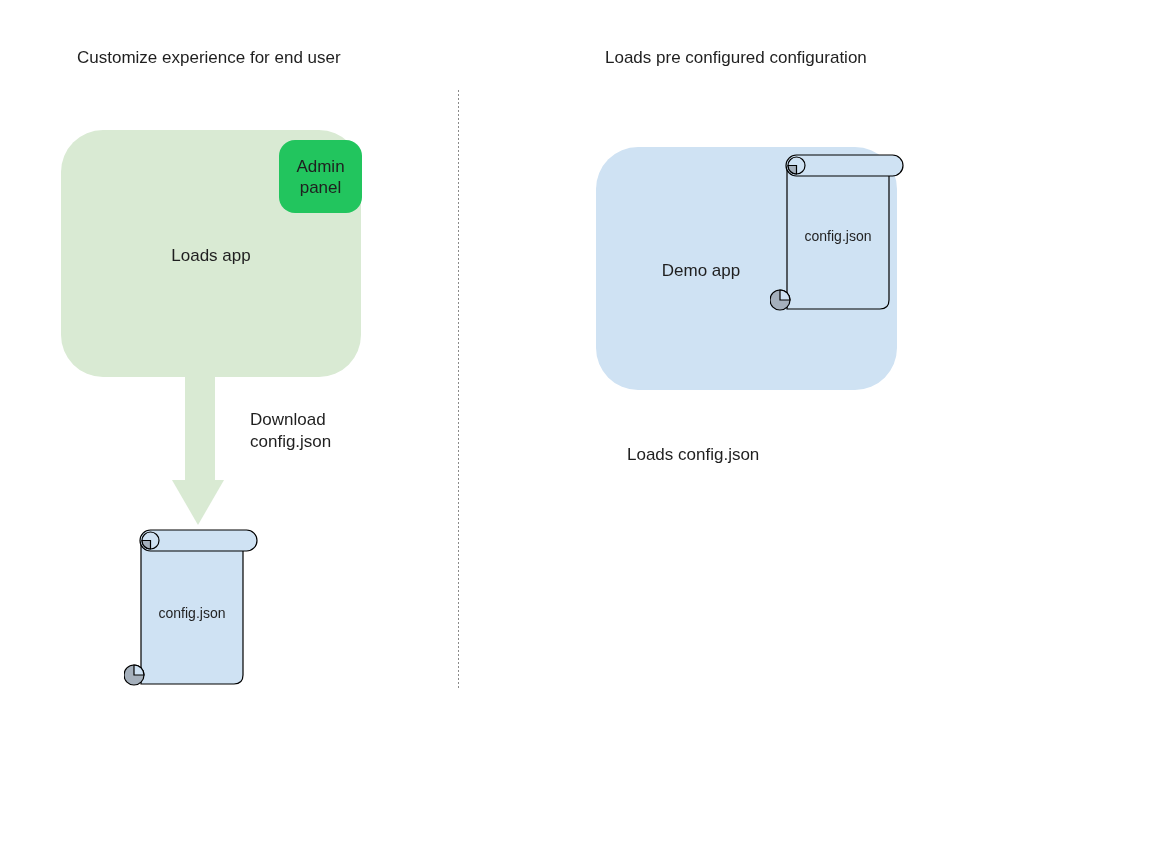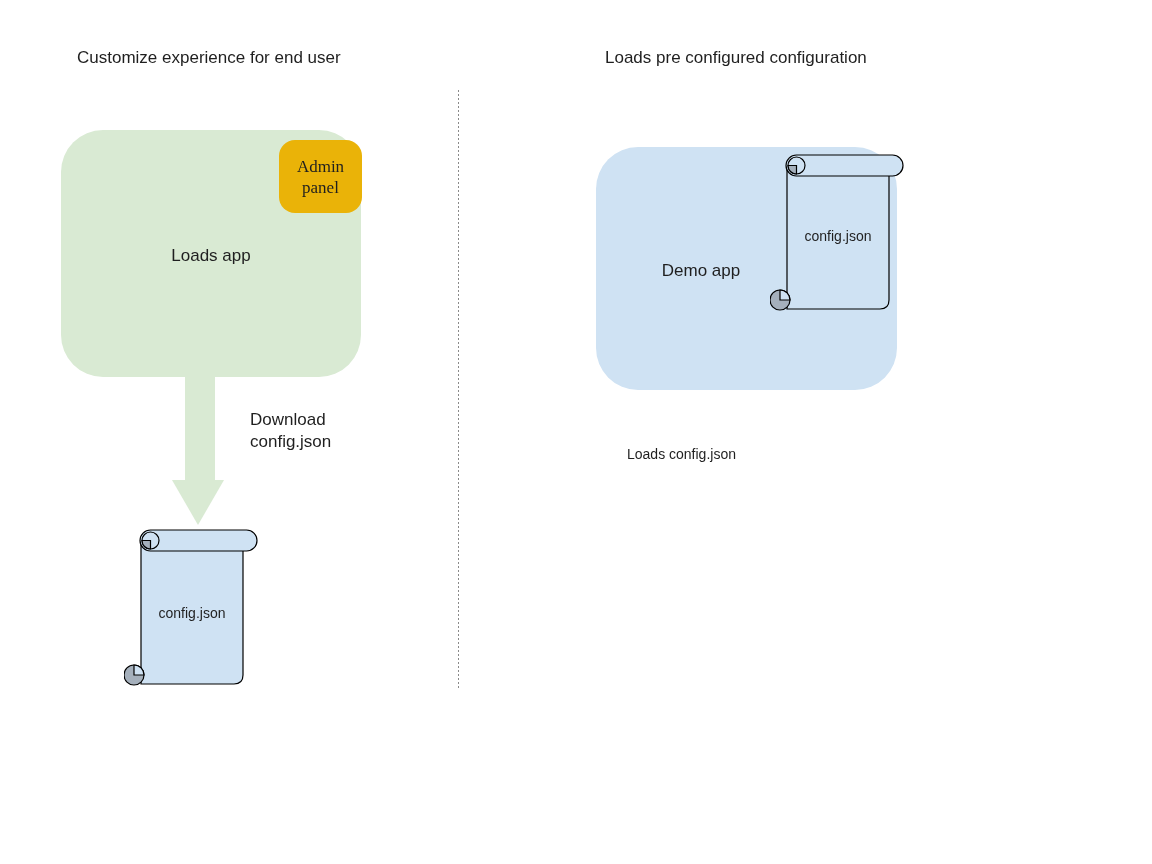--- a/index.html
+++ b/index.html
@@ -54,27 +54,26 @@
     text-align: center;
     font-size: 17px;
     line-height: 21px;
   }
   .admin-panel {
     position: absolute;
     right: -1px;
     top: 10px;
     width: 83px;
     height: 73px;
-    background: #eab308;
+    background: #22c55e;
     border-radius: 16px;
     display: flex;
     align-items: center;
     justify-content: center;
     text-align: center;
-    font-family: Liberation Serif, serif;
   }
   .admin-panel-label {
     font-size: 17px;
     line-height: 21px;
   }
 
   .down-arrow {
     position: absolute;
     left: 167px;
     top: 377px;
@@ -119,21 +118,21 @@
     width: 110px;
     text-align: center;
     font-size: 17px;
     line-height: 21px;
   }
 
   .caption {
     position: absolute;
     left: 627px;
     top: 444px;
-    font-size: 14px;
+    font-size: 17px;
     line-height: 21px;
     white-space: nowrap;
   }
 </style>
 </head>
 <body>
 
 <div class="canvas">
 
   <div class="section-title left">Customize experience for end user</div>

